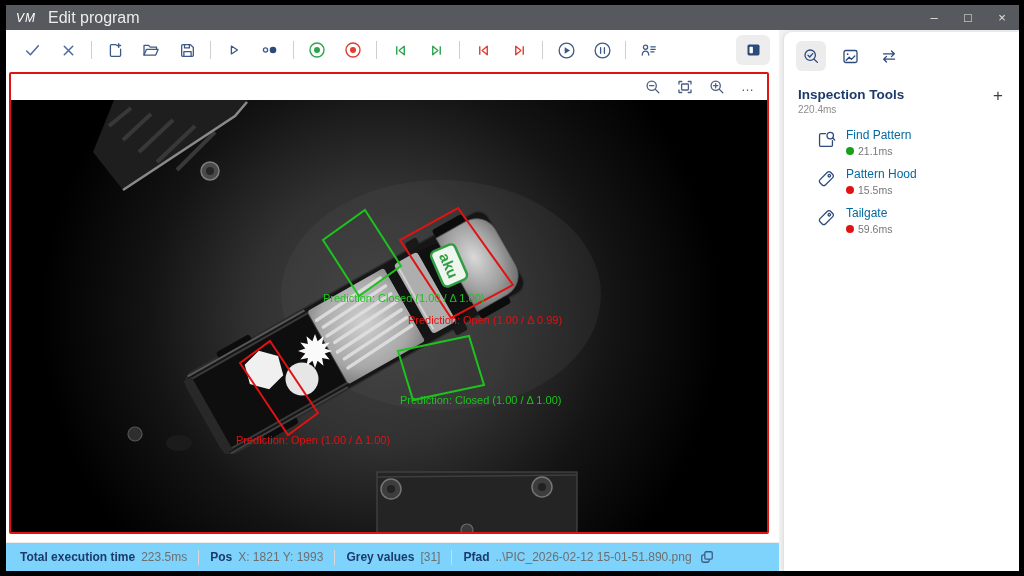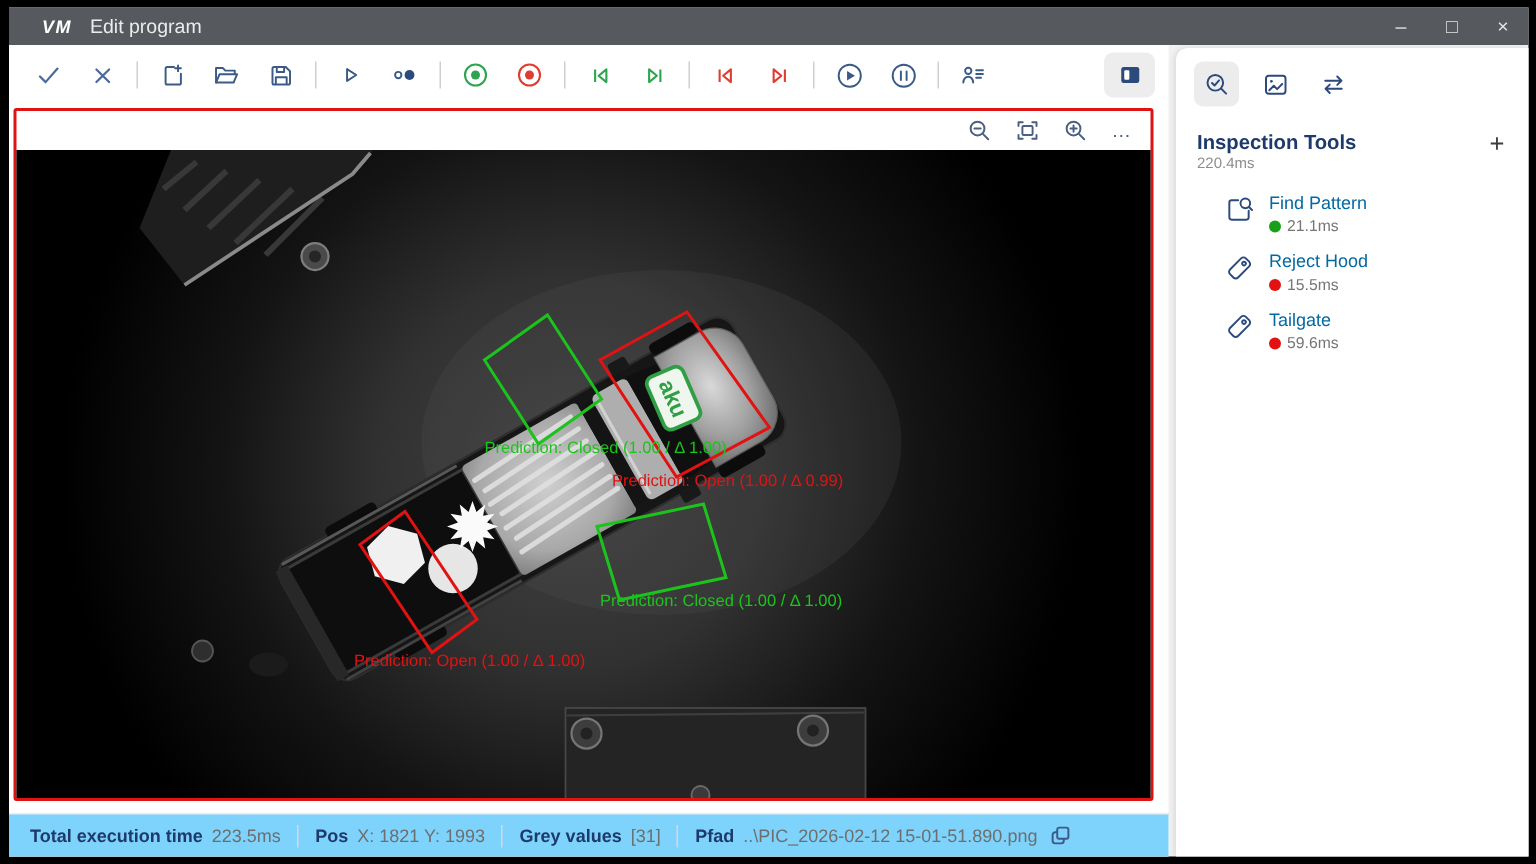--- a/index.html
+++ b/index.html
@@ -3,22 +3,22 @@
 <meta charset="utf-8">
 <style>
   * { margin:0; padding:0; box-sizing:border-box; }
   html,body { width:1024px; height:576px; background:#000; overflow:hidden;
     font-family:"Liberation Sans","DejaVu Sans",sans-serif; }
   .window { position:absolute; left:6px; top:5px; width:1013px; height:566px; background:#f2f2f2; }
 
   
   .titlebar { position:absolute; left:0; top:0; right:0; height:25px; background:#56595e;
     display:flex; align-items:center; color:#ececec; }
-  .app-logo { margin-left:22px; font-weight:bold; font-style:italic; font-size:12px; letter-spacing:1px; color:#fff; }
-  .win-title { margin-left:12px; font-size:13px; }
+  .app-logo { margin-left:10px; font-weight:normal; font-style:italic; font-size:12px; letter-spacing:1px; color:#fff; }
+  .win-title { margin-left:12px; font-size:16px; }
   .win-controls { margin-left:auto; display:flex; height:100%; }
   .win-btn { width:34px; display:flex; align-items:center; justify-content:center; font-size:13px; color:#e3e3e3; cursor:default; }
 
   
   .main { position:absolute; left:0; top:25px; width:773px; height:541px; background:#fff; }
   .toolbar { position:relative; height:40px; display:flex; align-items:center; padding-left:8px; }
   .tb-btn { width:36px; height:28px; display:flex; align-items:center; justify-content:center; border-radius:4px; }
   .tb-sep { width:1px; height:18px; background:#cfcfcf; margin:0 5px; }
   .tb-toggle { position:absolute; right:9px; top:5px; width:34px; height:30px; background:#ededed;
     border-radius:6px; display:flex; align-items:center; justify-content:center; }
@@ -381,21 +381,21 @@
       </div>
 
       <div class="tool-item">
         <svg class="ic tool-ic" viewBox="0 0 18 18" fill="none" stroke="#2c4a7c" stroke-width="1.3" stroke-linejoin="round">
             <g transform="rotate(45 9 9)">
               <rect x="5.6" y="1.8" width="6.8" height="13.4" rx="2"></rect>
               <circle cx="9" cy="4.8" r="1.1"></circle>
             </g>
           </svg>
         <div>
-          <div class="tool-name">Reject Hood</div>
+          <div class="tool-name">Pattern Hood</div>
           <div class="tool-meta">
               <span class="dot fail"></span>
               <span class="tool-time">15.5ms</span>
             </div>
         </div>
       </div>
 
 
 
       <div class="tool-item">

